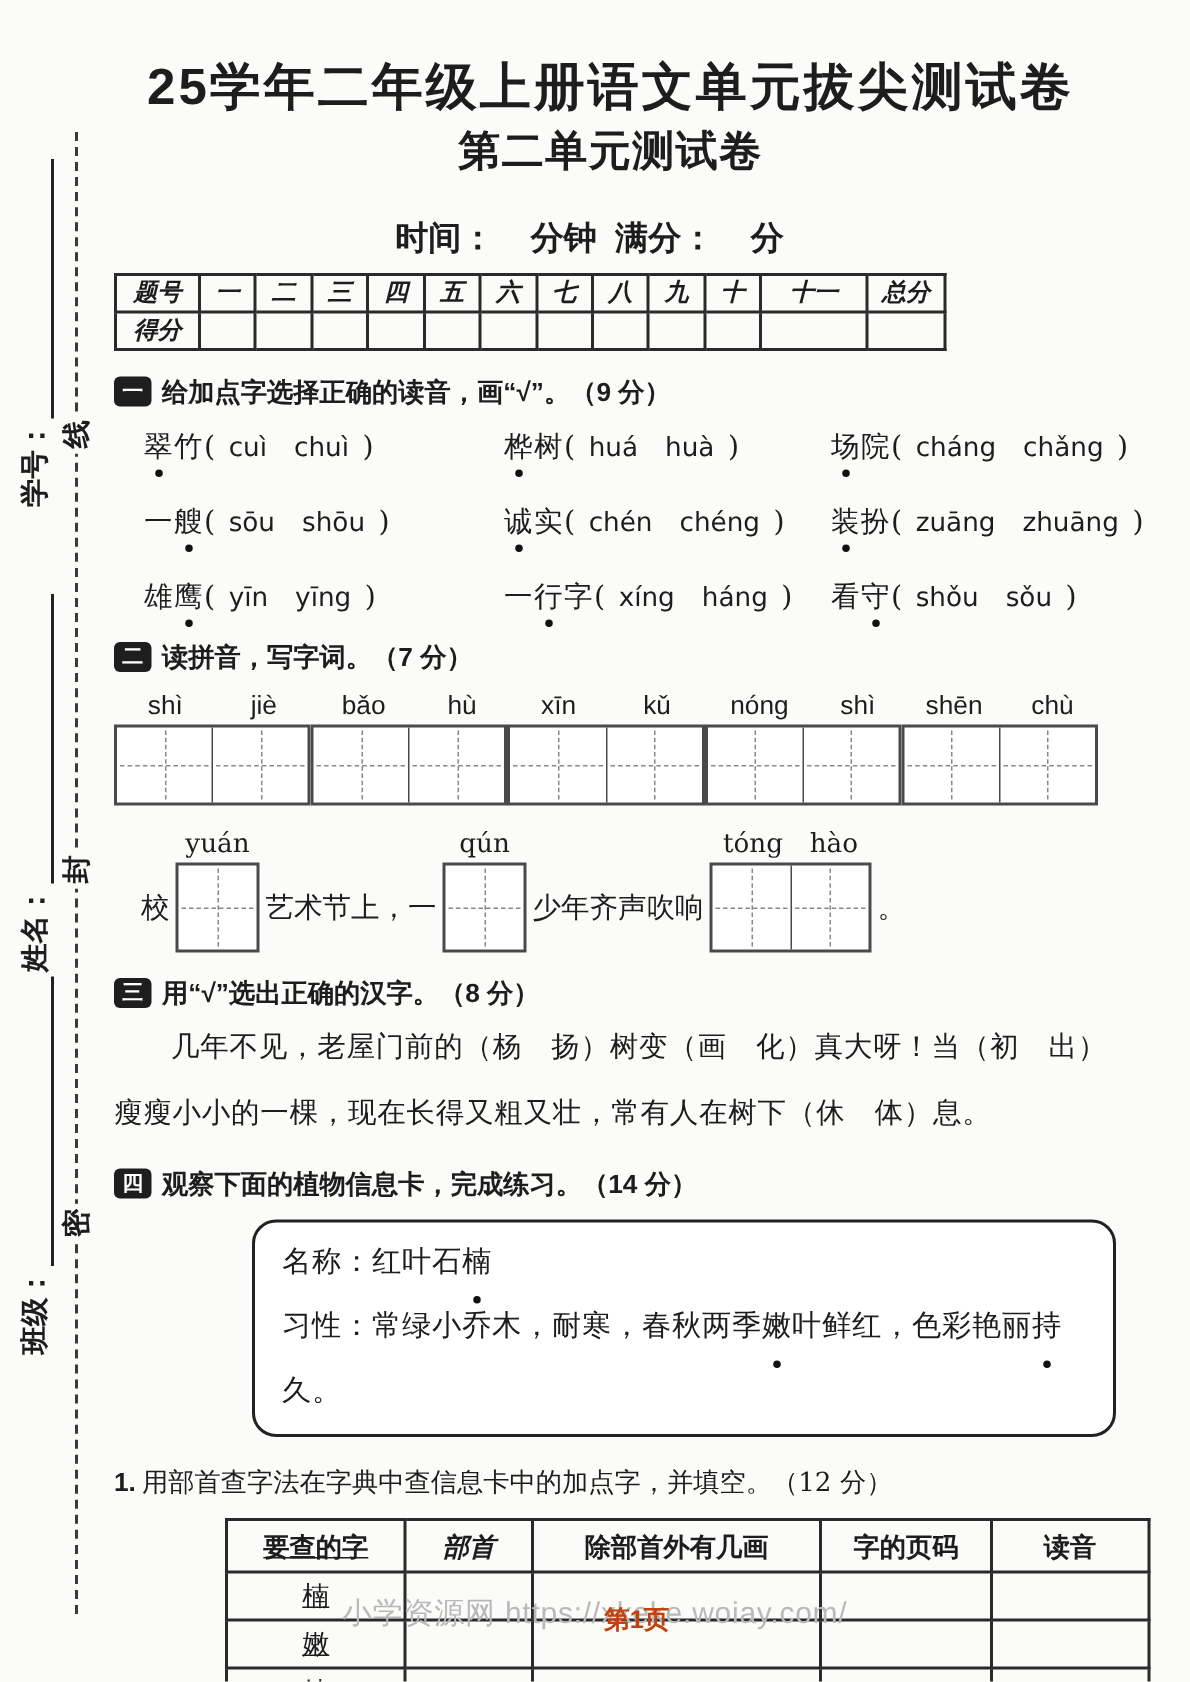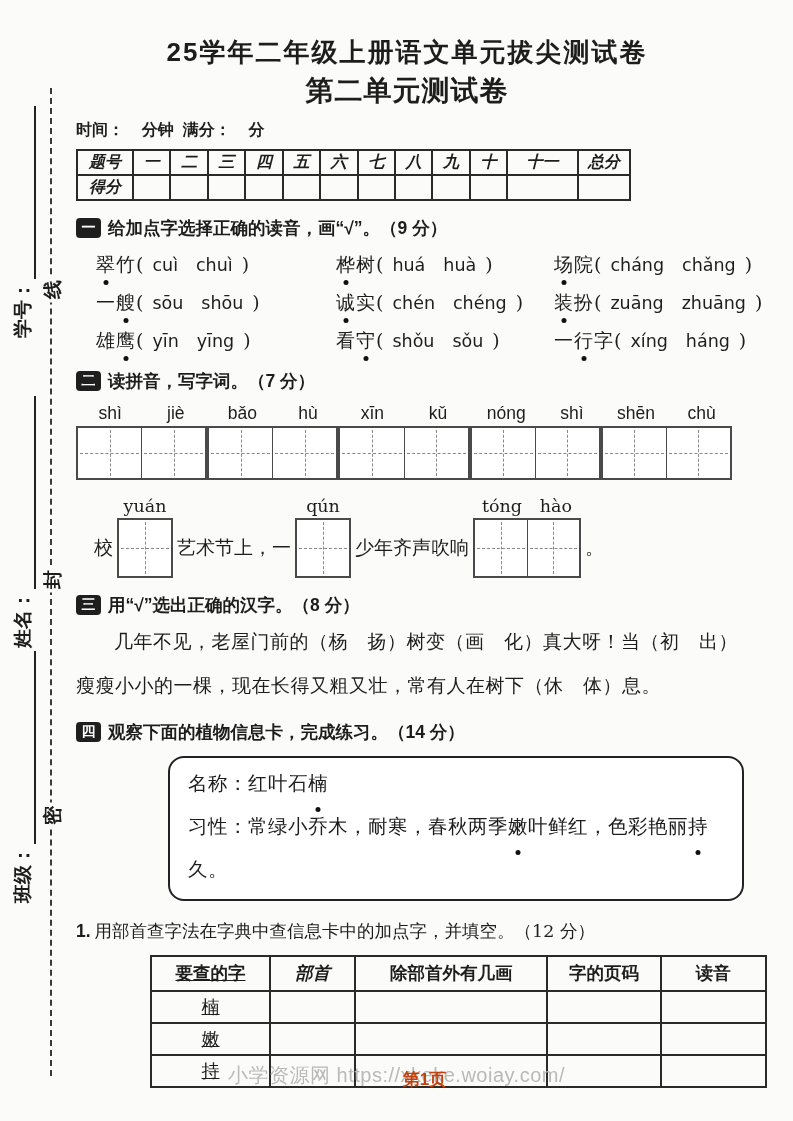--- a/index.html
+++ b/index.html
@@ -14,37 +14,37 @@
   .mfield .fblank{flex:1;border-bottom:2px solid #222;height:4px;margin-left:2px;}
   .mf-xuehao{top:338px;width:232px;}
   .mf-xingming{top:648px;width:252px;}
   .mf-banji{top:903px;width:252px;}
   .sealchar{position:absolute;left:39px;width:26px;text-align:center;transform:rotate(-90deg);
             background:#fbfbf9;font-size:19px;font-weight:600;padding:4px 0;line-height:1;}
   .sc-xian{top:276px;} .sc-feng{top:566px;} .sc-mi{top:802px;}
 
   
   .main{position:absolute;left:76px;top:36px;width:662px;}
-  .title{font-size:26px;font-weight:800;text-align:center;letter-spacing:2px;line-height:1.3;}
+  .title{font-size:34px;font-weight:800;text-align:center;letter-spacing:2px;line-height:1.3;}
   .subtitle{font-size:28px;font-weight:800;text-align:center;margin-top:2px;letter-spacing:1px;}
-  .meta{margin-top:10px;text-align:left;padding-right:28px;font-weight:700;font-size:16px;white-space:pre;}
+  .meta{margin-top:24px;text-align:center;padding-right:28px;font-weight:700;font-size:22px;white-space:pre;}
 
   table{border-collapse:collapse;}
   .score-table{margin-top:8px;width:555px;font-style:italic;}
   .score-table td{border:2px solid #2a2a2a;height:23px;text-align:center;font-size:16px;font-weight:600;padding:0;}
   .score-table td.qn{width:54px;} .score-table td.tot{width:50px;}
 
   .sec-h{display:flex;align-items:center;margin-top:15px;font-weight:700;font-size:17.5px;white-space:pre;}
   .badge{display:inline-flex;align-items:center;justify-content:center;width:25px;height:20px;
          background:#1e1e1e;color:#fff;border-radius:4px;font-size:14px;font-weight:700;margin-right:7px;flex:0 0 auto;}
 
   .kai{font-family:"DejaVu Serif","Liberation Serif",serif;}
 
   
-  .s1grid{margin-top:12px;padding-left:20px;display:grid;grid-template-columns:240px 218px 1fr;row-gap:12px;}
+  .s1grid{margin-top:12px;padding-left:20px;display:grid;grid-template-columns:240px 218px 1fr;row-gap:24px;}
   .s1item{font-size:19px;white-space:nowrap;}
   .s1item .w{letter-spacing:1px;}
   .dc{position:relative;display:inline-block;}
   .dc.dot::after{content:"";position:absolute;left:50%;bottom:-7px;transform:translateX(-50%);
                  width:5px;height:5px;border-radius:50%;background:#111;}
   .opt{font-family:"DejaVu Sans","Liberation Sans",sans-serif;font-size:17.5px;margin:0 9px;}
   .par{font-size:19px;}
 
   
   .pg-row{margin-top:10px;display:flex;justify-content:space-between;padding-right:6px;}
@@ -154,22 +154,22 @@
       <span class="badge">一</span><span>给加点字选择正确的读音，画“√”。（9 分）</span>
     </div>
     <div class="s1grid kai">
         <div class="s1item"><span class="w"><span class="dc dot">翠</span><span class="dc">竹</span></span><span class="par">(</span><span class="opt">cuì</span><span class="opt">chuì</span><span class="par">)</span></div>
         <div class="s1item"><span class="w"><span class="dc dot">桦</span><span class="dc">树</span></span><span class="par">(</span><span class="opt">huá</span><span class="opt">huà</span><span class="par">)</span></div>
         <div class="s1item"><span class="w"><span class="dc dot">场</span><span class="dc">院</span></span><span class="par">(</span><span class="opt">cháng</span><span class="opt">chǎng</span><span class="par">)</span></div>
         <div class="s1item"><span class="w"><span class="dc">一</span><span class="dc dot">艘</span></span><span class="par">(</span><span class="opt">sōu</span><span class="opt">shōu</span><span class="par">)</span></div>
         <div class="s1item"><span class="w"><span class="dc dot">诚</span><span class="dc">实</span></span><span class="par">(</span><span class="opt">chén</span><span class="opt">chéng</span><span class="par">)</span></div>
         <div class="s1item"><span class="w"><span class="dc dot">装</span><span class="dc">扮</span></span><span class="par">(</span><span class="opt">zuāng</span><span class="opt">zhuāng</span><span class="par">)</span></div>
         <div class="s1item"><span class="w"><span class="dc">雄</span><span class="dc dot">鹰</span></span><span class="par">(</span><span class="opt">yīn</span><span class="opt">yīng</span><span class="par">)</span></div>
+        <div class="s1item"><span class="w"><span class="dc">一</span><span class="dc dot">行</span><span class="dc">字</span></span><span class="par">(</span><span class="opt">xíng</span><span class="opt">háng</span><span class="par">)</span></div>
         <div class="s1item"><span class="w"><span class="dc">看</span><span class="dc dot">守</span></span><span class="par">(</span><span class="opt">shǒu</span><span class="opt">sǒu</span><span class="par">)</span></div>
-        <div class="s1item"><span class="w"><span class="dc">一</span><span class="dc dot">行</span><span class="dc">字</span></span><span class="par">(</span><span class="opt">xíng</span><span class="opt">háng</span><span class="par">)</span></div>
       </div>
 
     <div class="sec-h">
       <span class="badge">二</span><span>读拼音，写字词。（7 分）</span>
     </div>
     <div class="pg-row">
         <div class="pgroup">
           <div class="plabels">
             <span>shì</span>
             <span>jiè</span>

